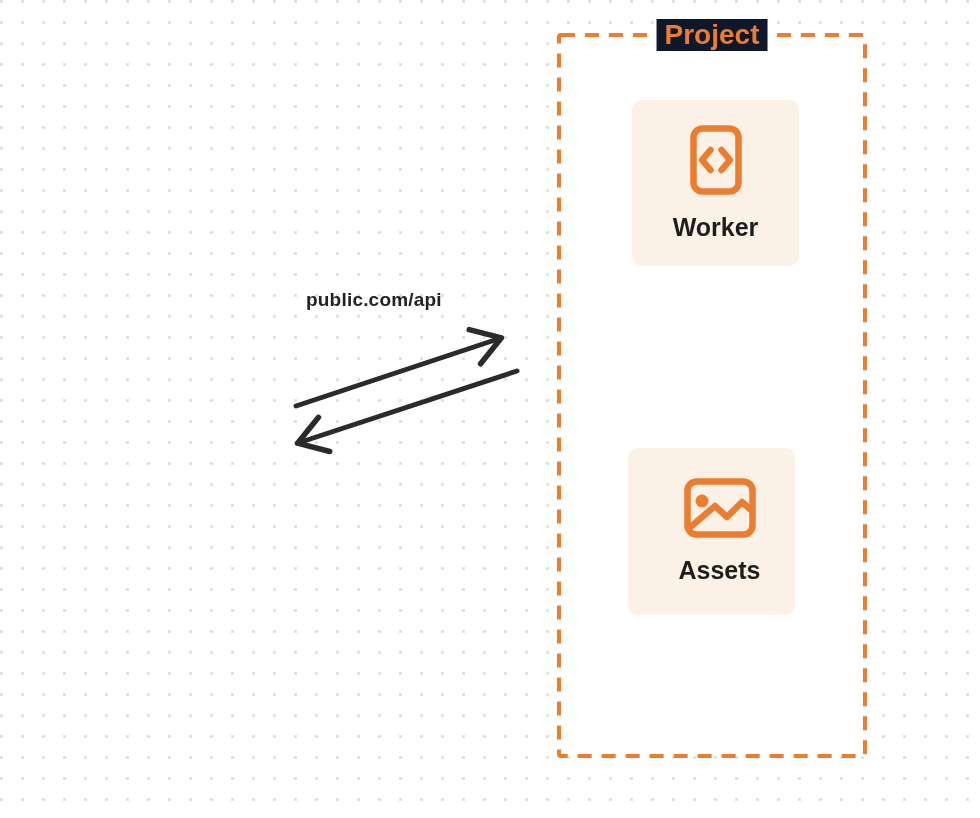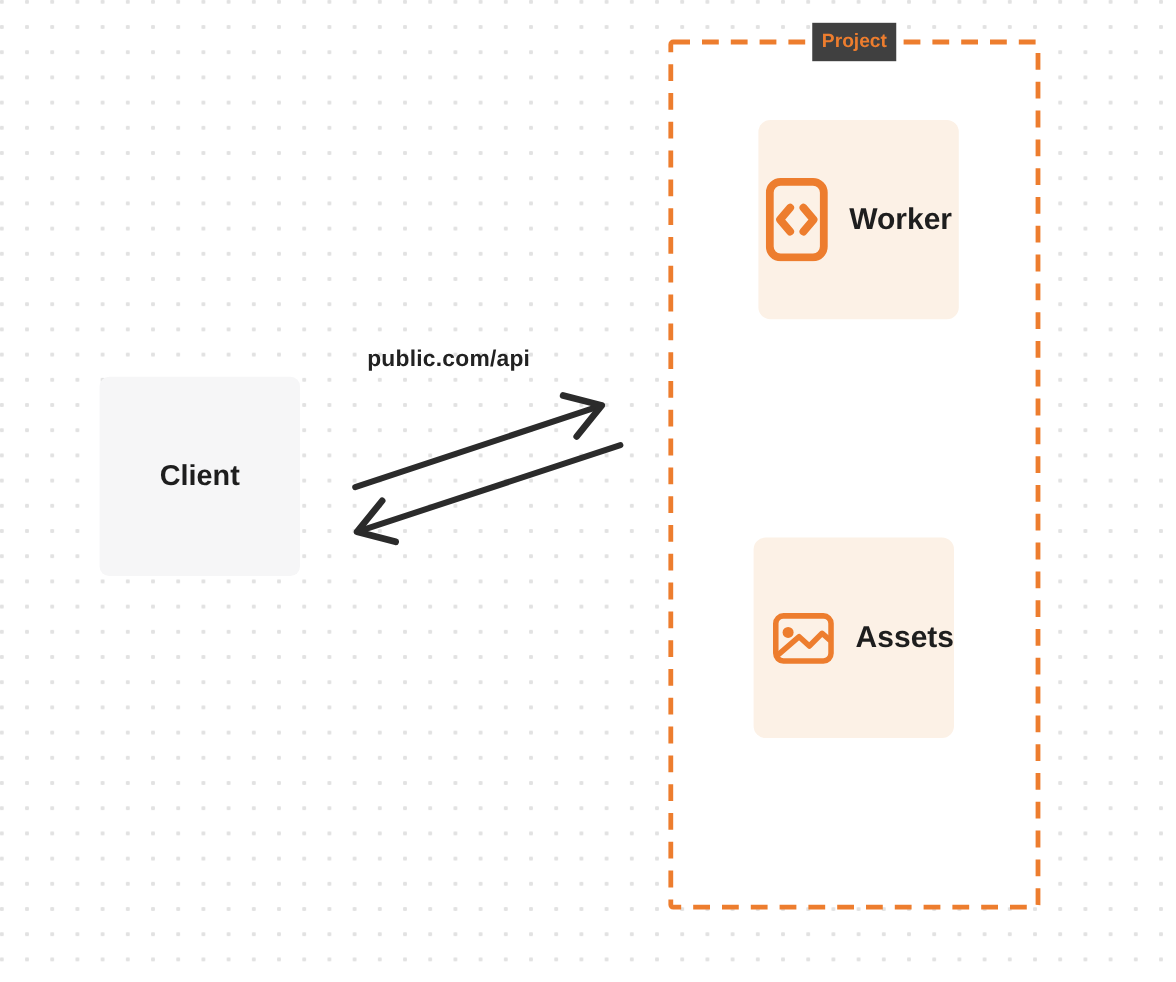--- a/index.html
+++ b/index.html
@@ -48,30 +48,30 @@
     position:absolute;left:559px;top:35px;width:306px;height:721px;
     background:#ffffff;
   }
   .project-border{position:absolute;left:0;top:0;overflow:visible;}
   .project-border rect{
     fill:none;stroke:var(--accent-orange);stroke-width:4;
     stroke-dasharray:14 10;
   }
   .project-label{
     position:absolute;top:-16px;left:50%;transform:translateX(-50%);
-    background:#404040;padding:0 8px;
-    font-size:16px;line-height:32px;font-weight:bold;
+    background:#0f172a;padding:0 8px;
+    font-size:28px;line-height:32px;font-weight:bold;
     color:var(--accent-orange);white-space:nowrap;
   }
 
   
   .node{
     position:absolute;
     background:var(--node-cream);border-radius:10px;
-    display:flex;flex-direction:row;align-items:center;justify-content:center;
+    display:flex;flex-direction:column;align-items:center;justify-content:center;
     gap:18px;
   }
   .node-worker{left:73px;top:65px;width:167px;height:166px;}
   .node-assets{left:69px;top:413px;width:167px;height:167px;padding-left:16px;}
   .node .node-label{font-size:25px;font-weight:bold;color:var(--ink);}
   .icon-stroke{fill:none;stroke:var(--accent-orange);stroke-width:6.5;
     stroke-linecap:round;stroke-linejoin:round;}
   .icon-fill{fill:var(--accent-orange);}
 
   
@@ -90,23 +90,20 @@
   <svg class="arrows" width="980" height="818" viewBox="0 0 980 818">
     <defs>
       <marker id="ah" markerUnits="strokeWidth" markerWidth="10" markerHeight="10" refX="7.5" refY="5" orient="auto">
         <path class="arrow-stroke" d="M2,1.4 L7.6,5 L2,8.6" fill="none" stroke-width="1.1" stroke-linecap="round" stroke-linejoin="round"></path>
       </marker>
     </defs>
     <line class="arrow-stroke" x1="296" y1="406" x2="501" y2="338" stroke-width="5" stroke-linecap="round" marker-end="url(#ah)"></line>
     <line class="arrow-stroke" x1="517" y1="371" x2="298" y2="443" stroke-width="5" stroke-linecap="round" marker-end="url(#ah)"></line>
   </svg>
 
-  <div class="client-node">
-    <span class="node-label">Client</span>
-  </div>
 
   <div class="request-label">public.com/api</div>
 
   <div class="project">
     <svg class="project-border" width="306" height="721" viewBox="0 0 306 721">
       <rect x="0" y="0" width="306" height="721" rx="2"></rect>
     </svg>
     <div class="project-label">Project</div>
 
     <div class="node node-worker">

